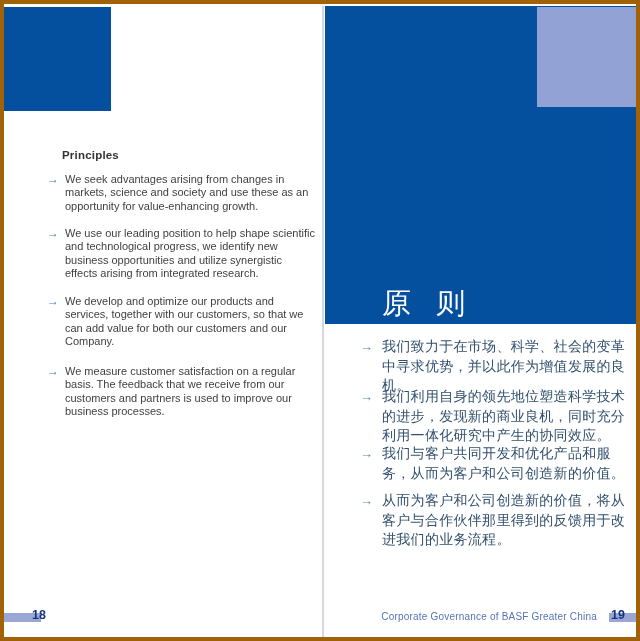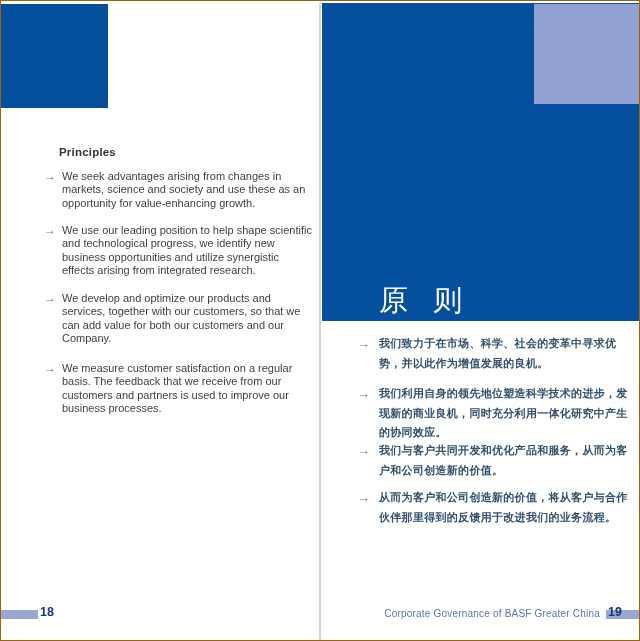--- a/index.html
+++ b/index.html
@@ -1,20 +1,20 @@
 <!DOCTYPE html>
 <html><head>
 <meta charset="utf-8">
 <style>
   html,body{margin:0;padding:0;background:#e8e8e8;}
   .canvas{
     position:relative;
     width:640px;height:641px;
     background:#ffffff;
-    border:1px solid #a16207;
+    border:4px solid #a16207;
     box-sizing:border-box;
     overflow:hidden;
     font-family:"Liberation Sans","DejaVu Sans",sans-serif;
   }
   
   .left-square{
     position:absolute;left:0;top:3px;width:107px;height:104px;
     background:#05509e;
   }
   .right-band{
@@ -49,36 +49,35 @@
   
   .zh-title{
     position:absolute;left:378px;top:280px;
     font-family:"Liberation Serif","DejaVu Serif",serif;
     font-size:29px;color:#ffffff;letter-spacing:9px;white-space:nowrap;
   }
   .zh-bullet{left:356px;width:266px;}
   .zh-bullet .arrow{color:#5585c0;font-size:13px;line-height:19.5px;}
   .zh-bullet .btext{
     margin-left:22px;width:250px;
-    font-size:11px;line-height:19.5px;color:#32506e;
+    font-size:14px;line-height:19.5px;color:#32506e;
     letter-spacing:0.3px;
-    font-weight:bold;
   }
   .zh-b1{top:333px;} .zh-b2{top:383px;} .zh-b3{top:440px;} .zh-b4{top:487px;}
   
   .pagebar{
     position:absolute;top:609px;height:9px;background:#9aa7d4;
   }
   .pagebar-left{left:0;width:37px;}
   .pagebar-right{left:605px;width:35px;}
   .pagenum{
     position:absolute;top:604px;
     font-size:12.5px;font-weight:bold;color:#16337f;
   }
-  .pagenum-left{left:39px;}
+  .pagenum-left{left:28px;}
   .pagenum-right{left:607px;}
   .footer-caption{
     position:absolute;top:607px;right:39px;
     font-size:10px;color:#5774b8;letter-spacing:0.2px;margin-left:6px;
   }
 </style>
 </head>
 <body>
 
 <div class="canvas">

